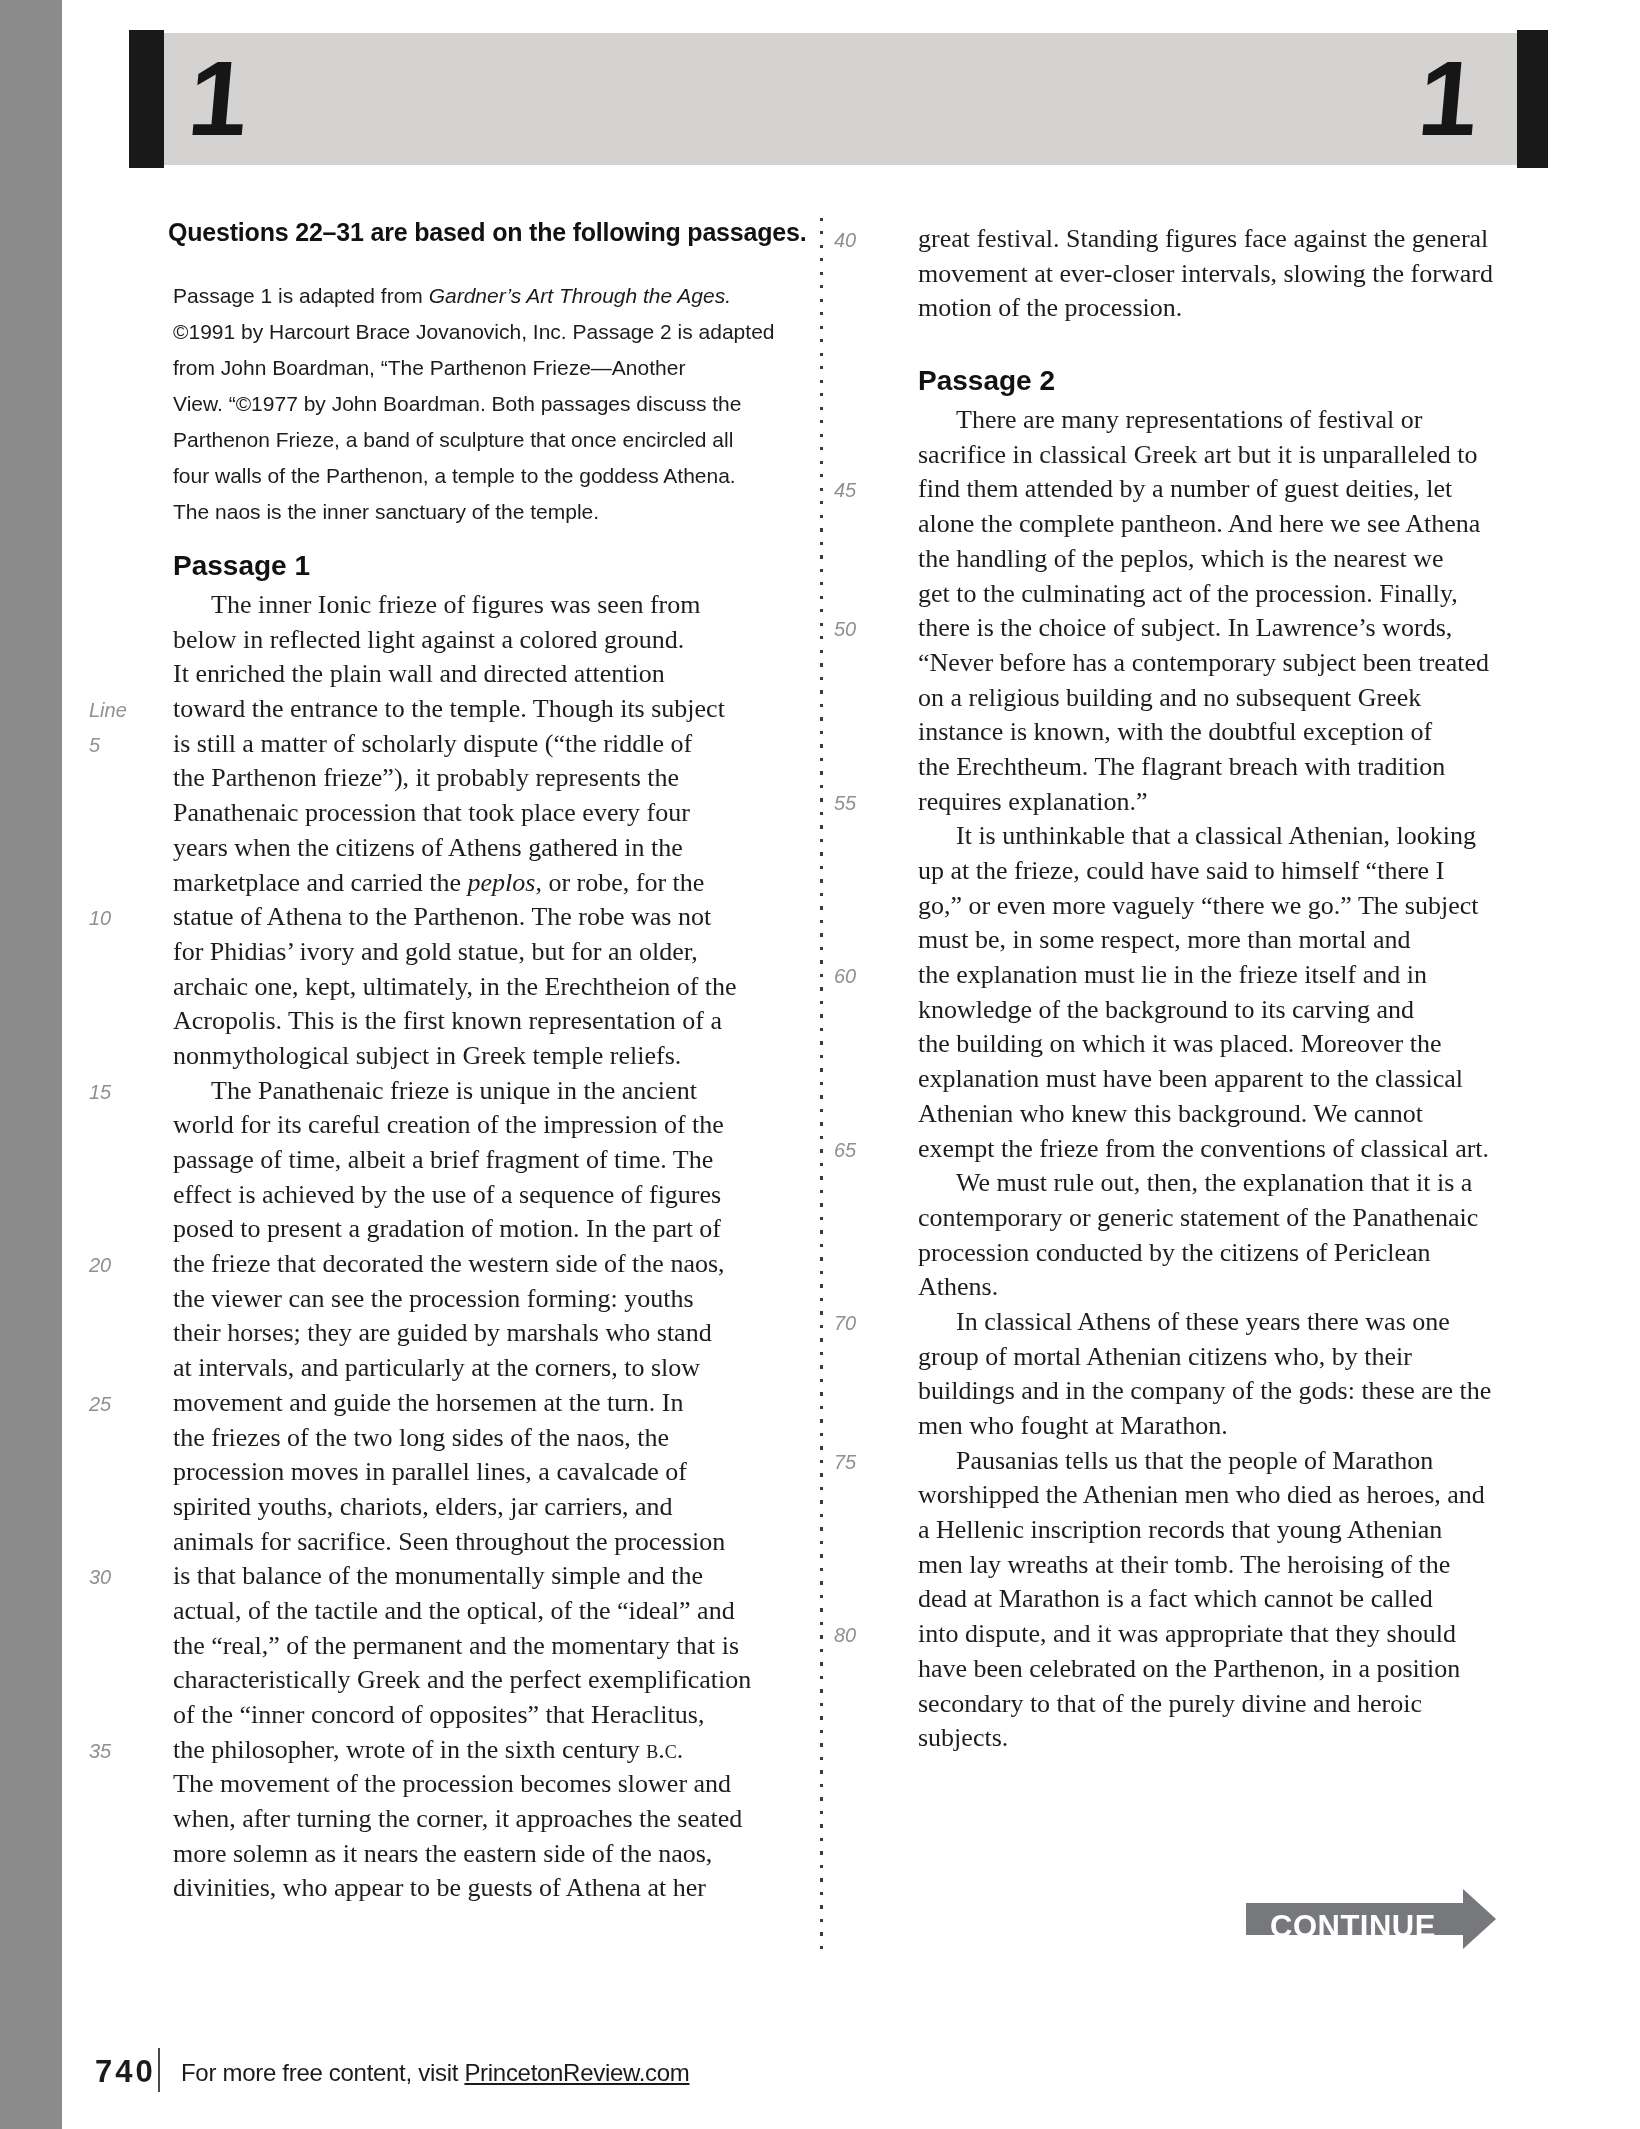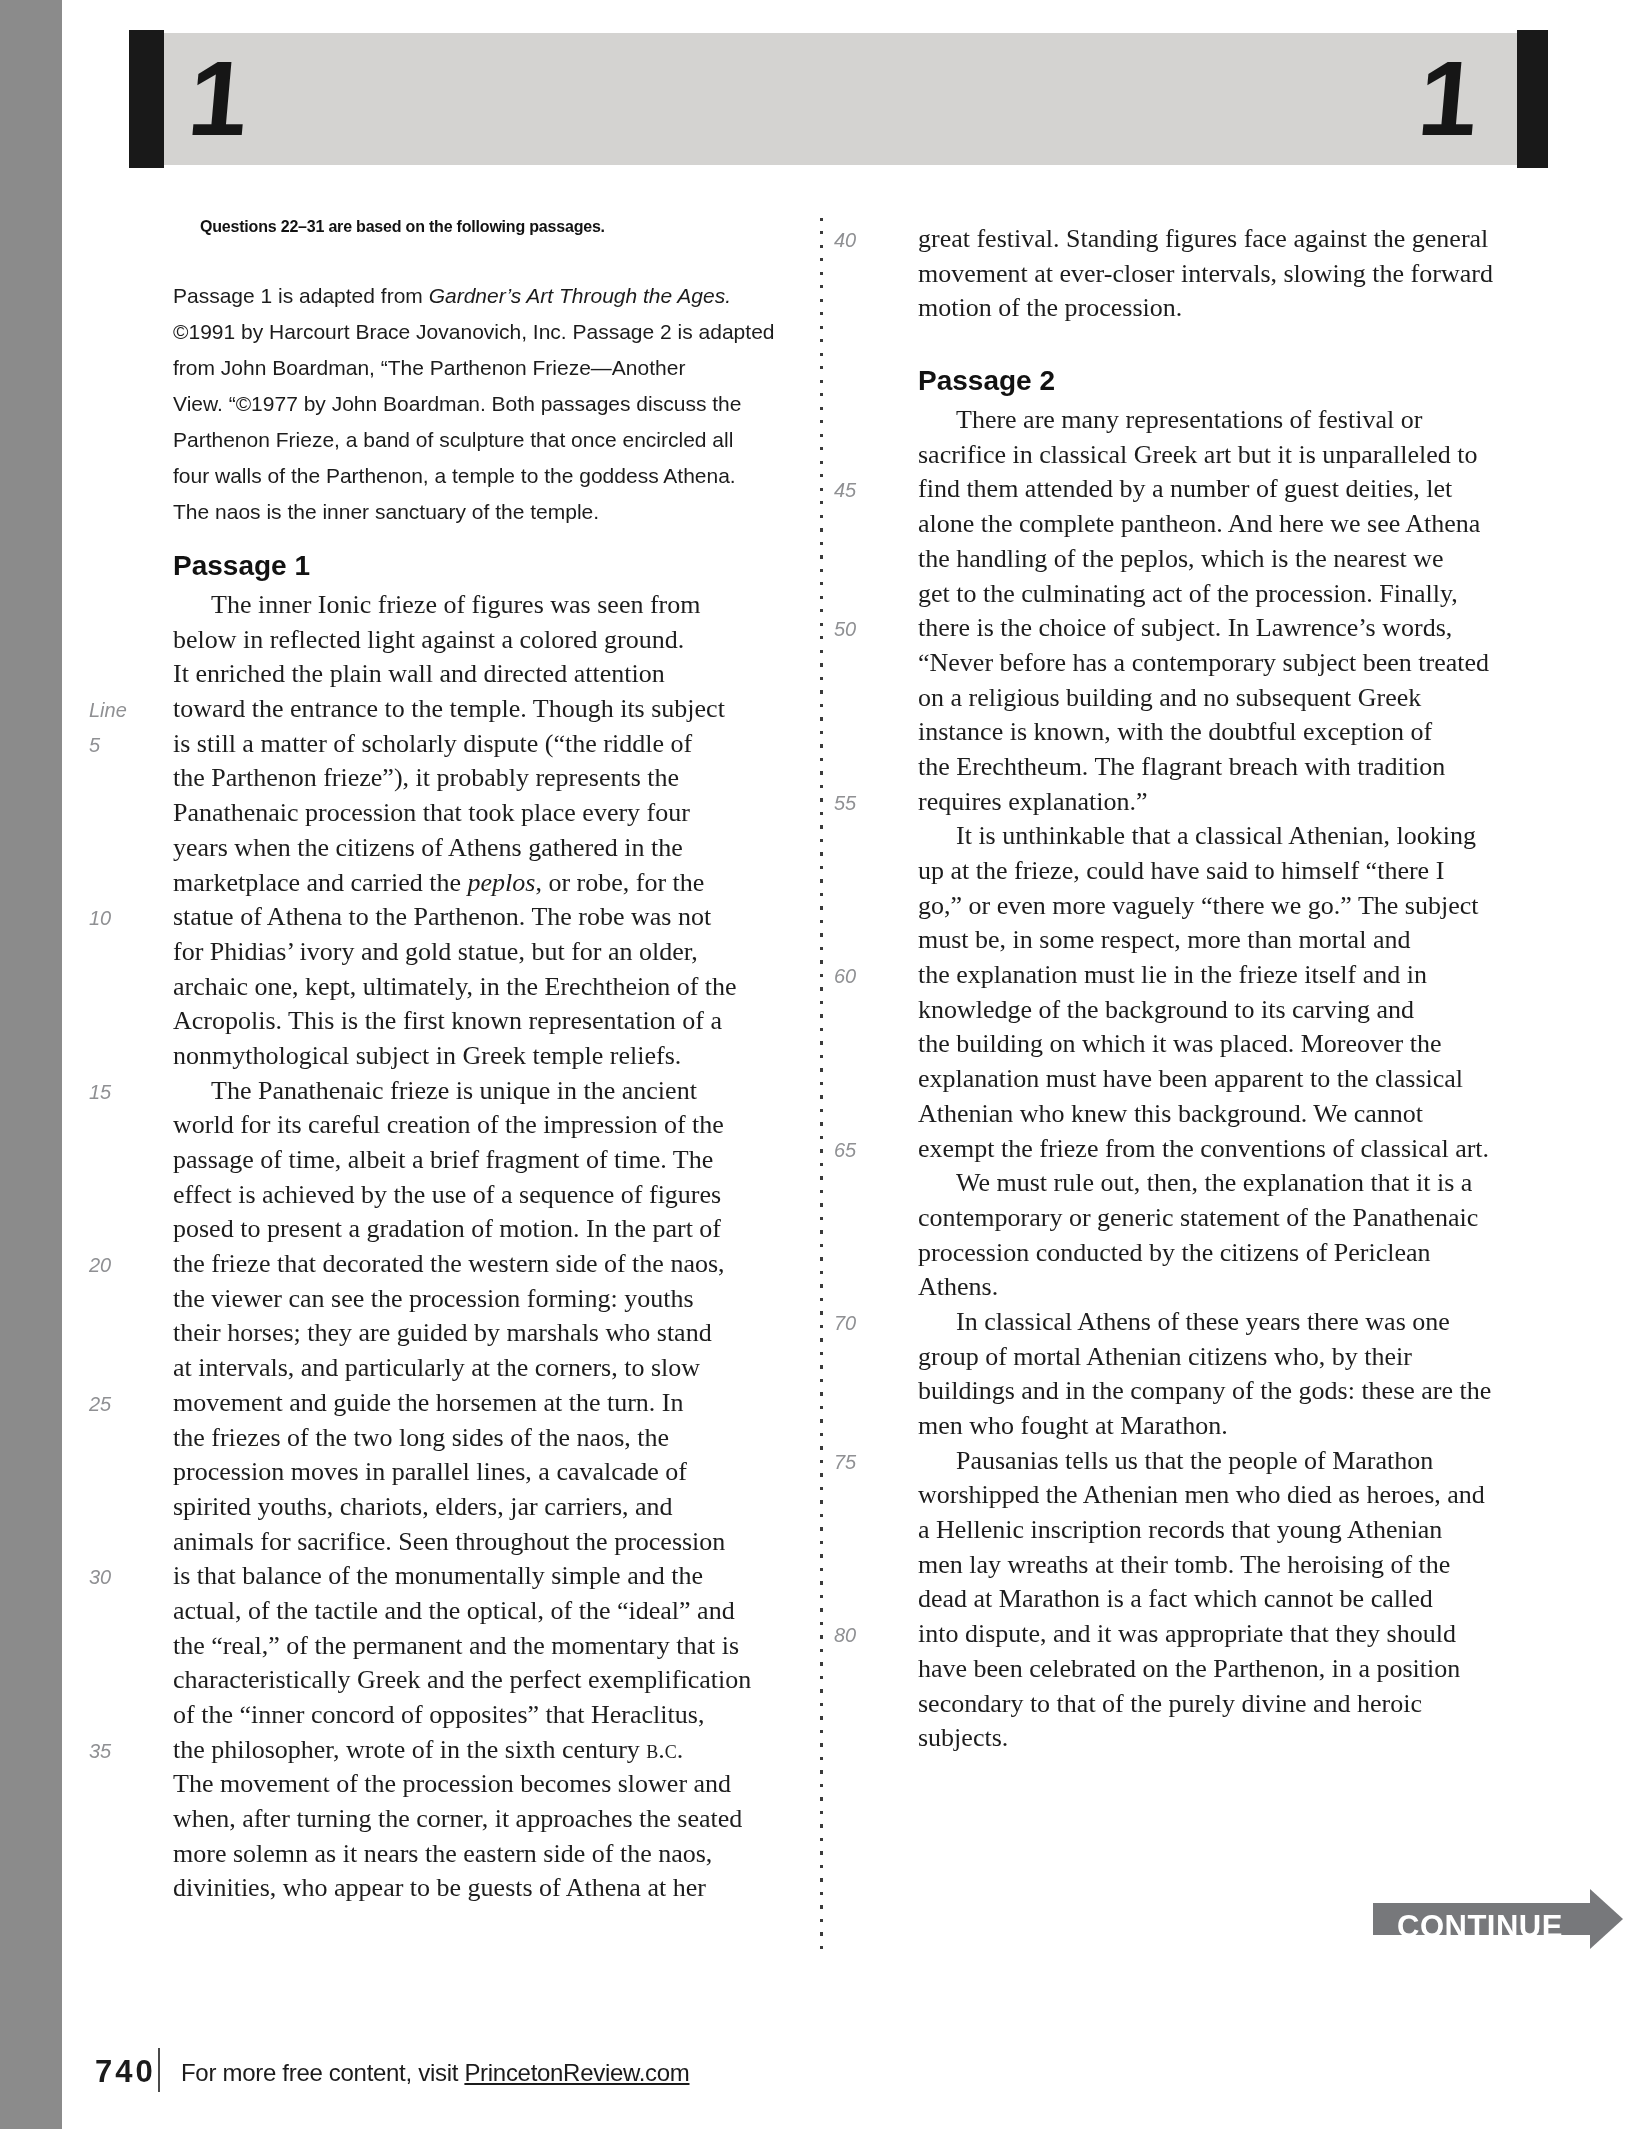--- a/index.html
+++ b/index.html
@@ -19,21 +19,21 @@
     position:absolute; top:0px; font-family:"Liberation Sans",sans-serif;
     font-weight:bold; font-size:106px; line-height:130px; color:#161616;
     transform:skewX(-5deg);
   }
   .secnum.left { left:60px; }
   .secnum.right { right:70px; }
 
   
   .intro-head {
     position:absolute; left:168px; top:218px;
-    font-weight:bold; font-size:16px; color:#121212; letter-spacing:-0.2px; white-space:pre;margin-left:32px;
+    font-weight:bold; font-size:25px; color:#121212; letter-spacing:-0.2px; white-space:pre;
   }
   .intro-src {
     position:absolute; left:173px; top:278px;
     font-family:"Liberation Sans",sans-serif; font-size:21px; color:#1c1c1c;
   }
   .intro-src .tline { height:36px; line-height:36px; white-space:pre; }
 
   
   .col { position:absolute; font-family:"Liberation Serif","DejaVu Serif",serif; font-size:26px; color:#1d1d1d; }
   .col-left  { left:173px; top:551px; width:648px; }
@@ -52,21 +52,21 @@
   em { }
   .sc { font-variant:small-caps; }
 
   
   .divider {
     position:absolute; left:820px; top:218px; width:3px; height:1734px;
     background-image:repeating-linear-gradient(to bottom,#3a3a3a 0px,#3a3a3a 3px,transparent 3px,transparent 13.5px);
   }
 
   
-  .continue { position:absolute; left:1373px; top:1903px; width:217px; height:32px; background:#77787b; cursor:pointer; }
+  .continue { position:absolute; left:1246px; top:1903px; width:217px; height:32px; background:#77787b; cursor:pointer; }
   .continue-label {
     display:block; padding-left:24px; font-weight:bold; font-size:31px;
     color:#ffffff; line-height:47px; letter-spacing:0.5px; white-space:pre;
   }
   .continue-arrow {
     position:absolute; left:100%; top:50%; transform:translateY(-50%);
     width:0; height:0; border-left:33px solid #77787b;
     border-top:30px solid transparent; border-bottom:30px solid transparent;
   }
 

